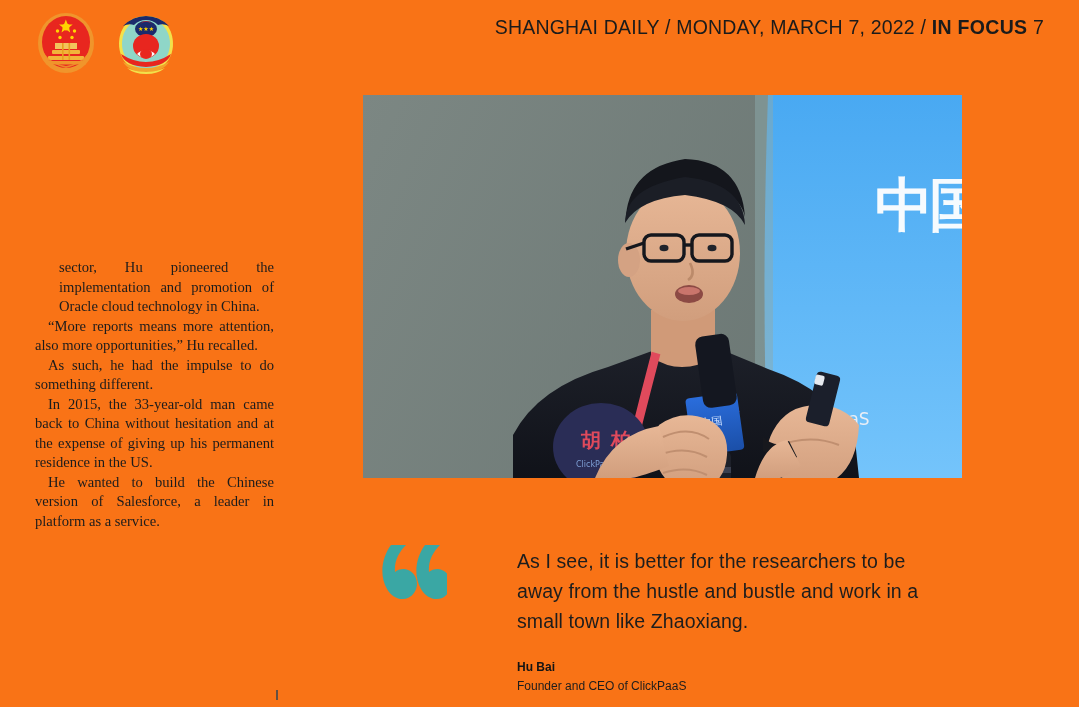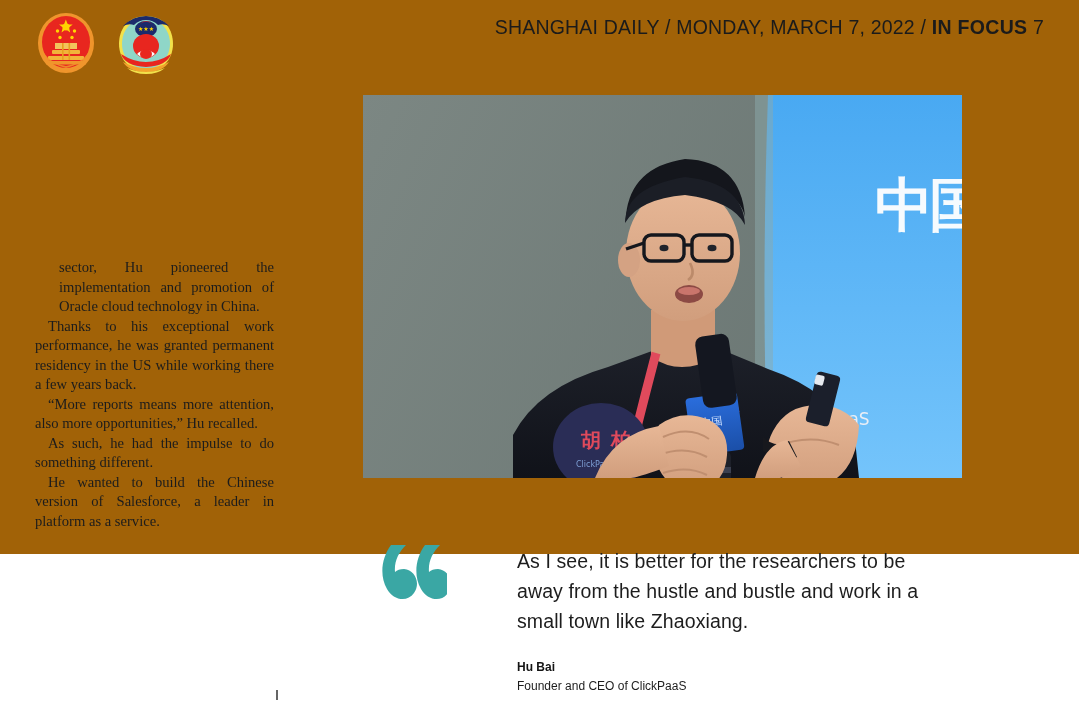--- a/index.html
+++ b/index.html
@@ -3,21 +3,21 @@
 <meta charset="utf-8">
 <style>
   html,body{margin:0;padding:0;}
   body{
     width:1079px;height:717px;
     background:#ffffff;
     font-family:"Liberation Sans",sans-serif;
     overflow:hidden;
     position:relative;
   }
-  .page{position:relative;width:1079px;height:554px;background:#a16207;}
+  .page{position:relative;width:1079px;height:707px;background:#f97316;}
 
   
   .emblems{position:absolute;left:33px;top:10px;display:flex;gap:14px;align-items:center;}
   .emblem{width:66px;height:68px;display:block;}
 
   .header-line{
     position:absolute;left:0;top:16px;width:1044px;
     text-align:right;
     font-family:"Liberation Sans",sans-serif;
     font-size:19.5px;letter-spacing:.2px;color:#1b1b1b;
@@ -216,23 +216,23 @@
 
       <path d="M392 383 q10 -34 32 -38 l14 26 q-20 14 -24 12 Z" fill="url(#gSkin)"></path>
 
       <rect x="330" y="418" width="46" height="34" rx="4" fill="#1b3f8c"></rect>
       <rect x="336" y="424" width="34" height="22" rx="2" fill="#2a66c8"></rect>
     </svg>
   </div>
 
   <div class="column">
     <p class="first">sector, Hu pioneered the implementation and promotion of Oracle cloud technology in China.</p>
-    <p>Thanks to his exceptional work performance, he was granted permanent residency in the US while working there a few years back.</p>
     <p>“More reports means more attention, also more opportunities,” Hu recalled.</p>
     <p>As such, he had the impulse to do something different.</p>
+    <p>In 2015, the 33-year-old man came back to China without hesitation and at the expense of giving up his permanent residence in the US.</p>
     <p>He wanted to build the Chinese version of Salesforce, a leader in platform as a service.</p>
   </div>
   <div class="bottom-tick"></div>
 
   <svg class="quote-mark" viewBox="0 0 66 62">
     <path d="M10 2 C1 14 -2 32 6 46 C12 57 26 60 33 50 C40 40 34 27 23 26 C19 26 16 27 14 29 C13 18 18 9 25 2 Z" fill="#3aa7a4"></path>
     <path d="M44 2 C35 14 32 32 40 46 C46 57 60 60 67 50 C74 40 68 27 57 26 C53 26 50 27 48 29 C47 18 52 9 59 2 Z" fill="#3aa7a4"></path>
   </svg>
 
   <div class="quote-body">

